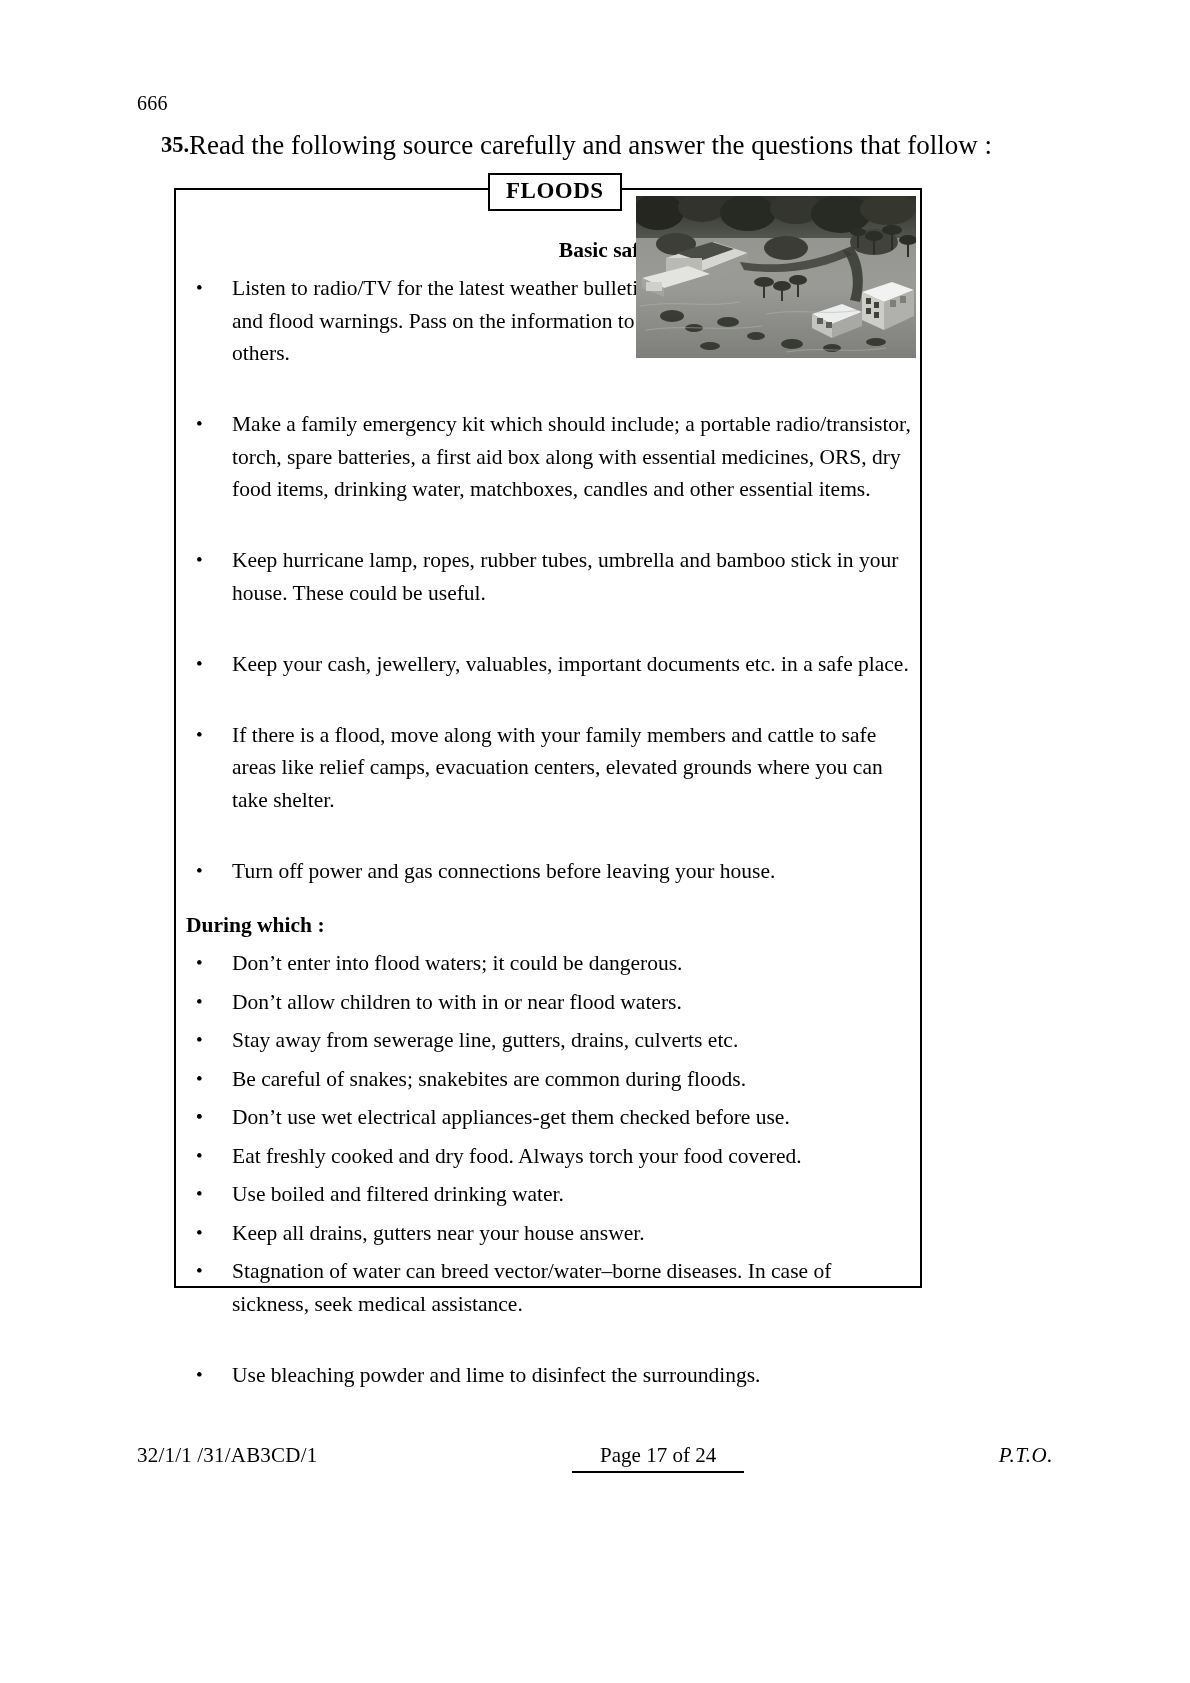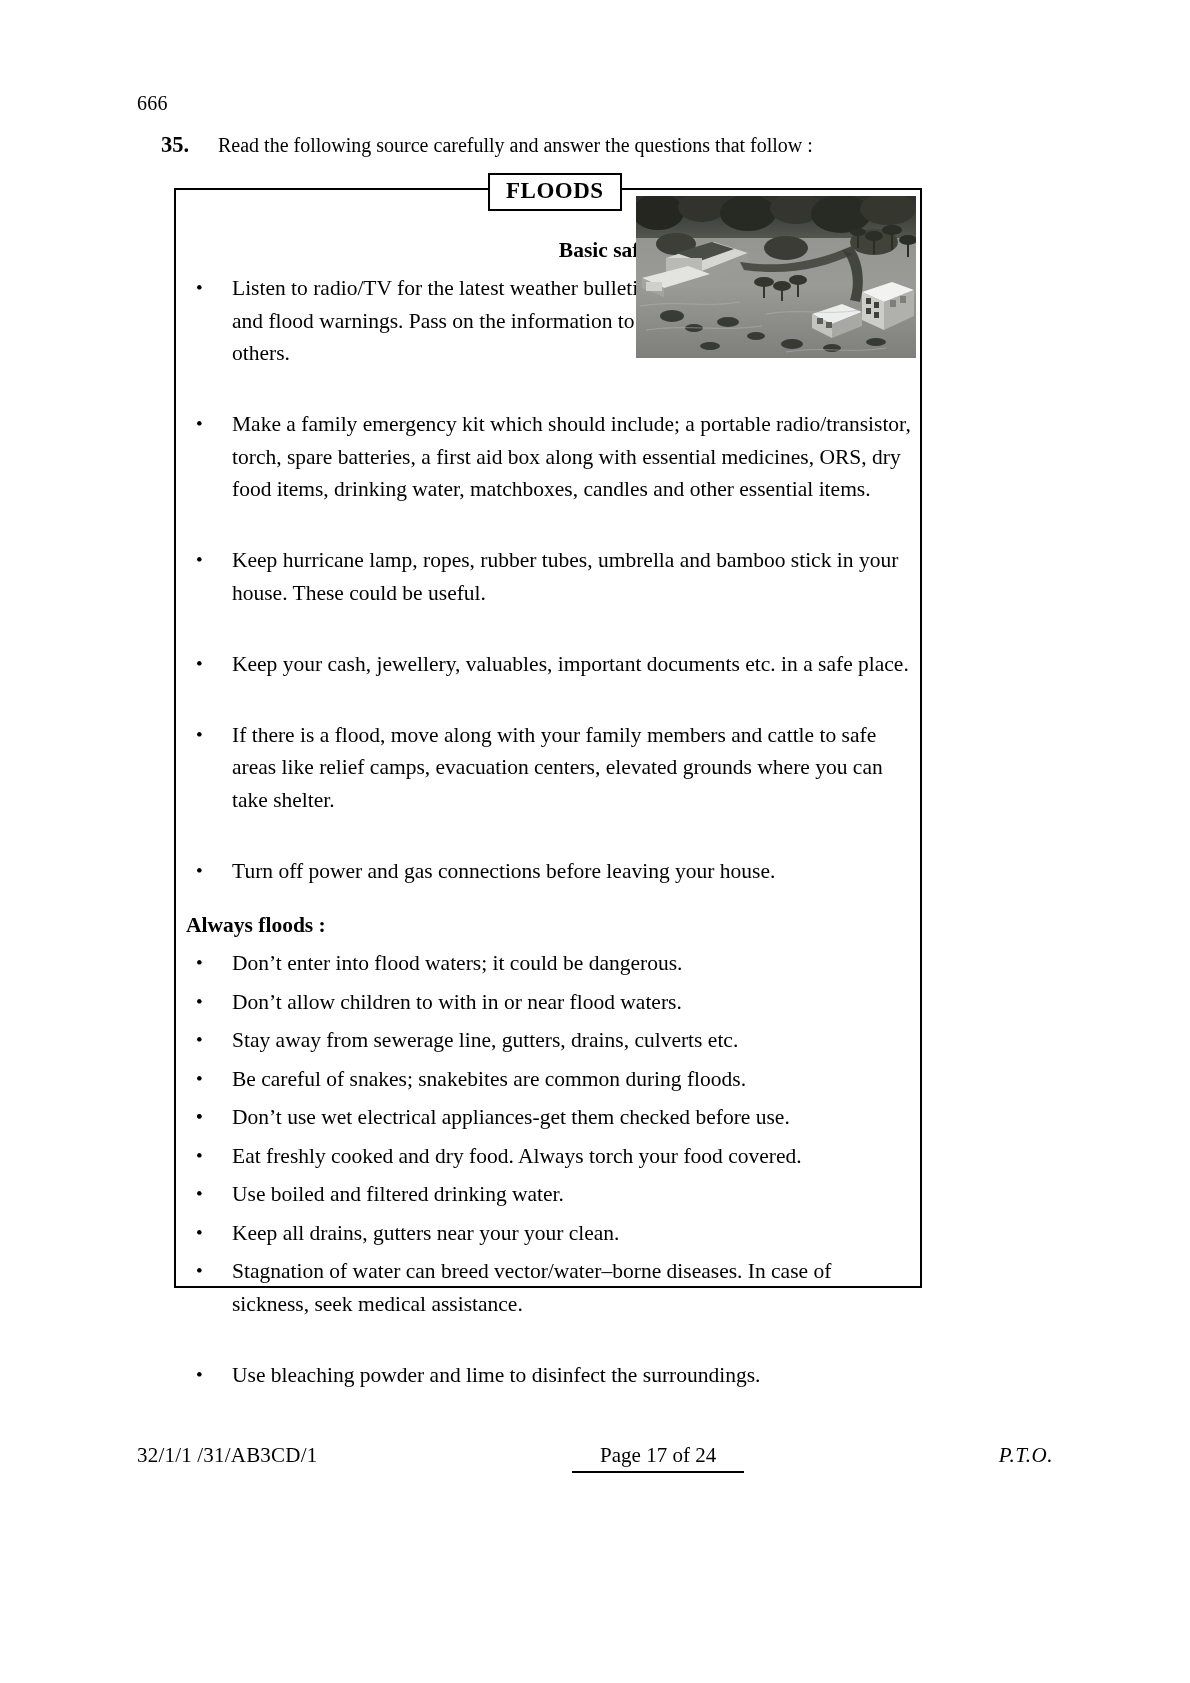--- a/index.html
+++ b/index.html
@@ -41,23 +41,22 @@
   }
   .q-number {
     font-weight: bold;
     font-size: 22.5px;
     width: 52px;
     flex: 0 0 52px;
     line-height: 30px;
     text-align: right;
   }
   .q-text {
-    font-size: 20px;
+    font-size: 27px;
     line-height: 30px;
-    margin-left: 29px;
   }
 
   
   .source-box {
     position: absolute;
     left: 174px;
     top: 188px;
     width: 748px;
     height: 1100px;
     border: 2px solid #000;
@@ -293,21 +292,21 @@
       <li class="justify">
         <span class="bullet">•</span>
         <span class="txt">If there is a flood, move along with your family members and cattle to safe areas like relief camps, evacuation centers, elevated grounds where you can take shelter.</span>
       </li>
       <li>
         <span class="bullet">•</span>
         <span class="txt">Turn off power and gas connections before leaving your house.</span>
       </li>
     </ul>
 
-    <div class="section-head">Always floods :</div>
+    <div class="section-head">During which :</div>
 
     <ul class="blist">
       <li>
         <span class="bullet">•</span>
         <span class="txt">Don’t enter into flood waters; it could be dangerous.</span>
       </li>
       <li>
         <span class="bullet">•</span>
         <span class="txt">Don’t allow children to with in or near flood waters.</span>
       </li>
@@ -329,21 +328,21 @@
       <li>
         <span class="bullet">•</span>
         <span class="txt">Eat freshly cooked and dry food. Always torch your food covered.</span>
       </li>
       <li>
         <span class="bullet">•</span>
         <span class="txt">Use boiled and filtered drinking water.</span>
       </li>
       <li>
         <span class="bullet">•</span>
-        <span class="txt">Keep all drains, gutters near your your clean.</span>
+        <span class="txt">Keep all drains, gutters near your house answer.</span>
       </li>
       <li class="justify">
         <span class="bullet">•</span>
         <span class="txt">Stagnation of water can breed vector/water–borne diseases. In case of sickness, seek medical assistance.</span>
       </li>
       <li>
         <span class="bullet">•</span>
         <span class="txt">Use bleaching powder and lime to disinfect the surroundings.</span>
       </li>
     </ul>

